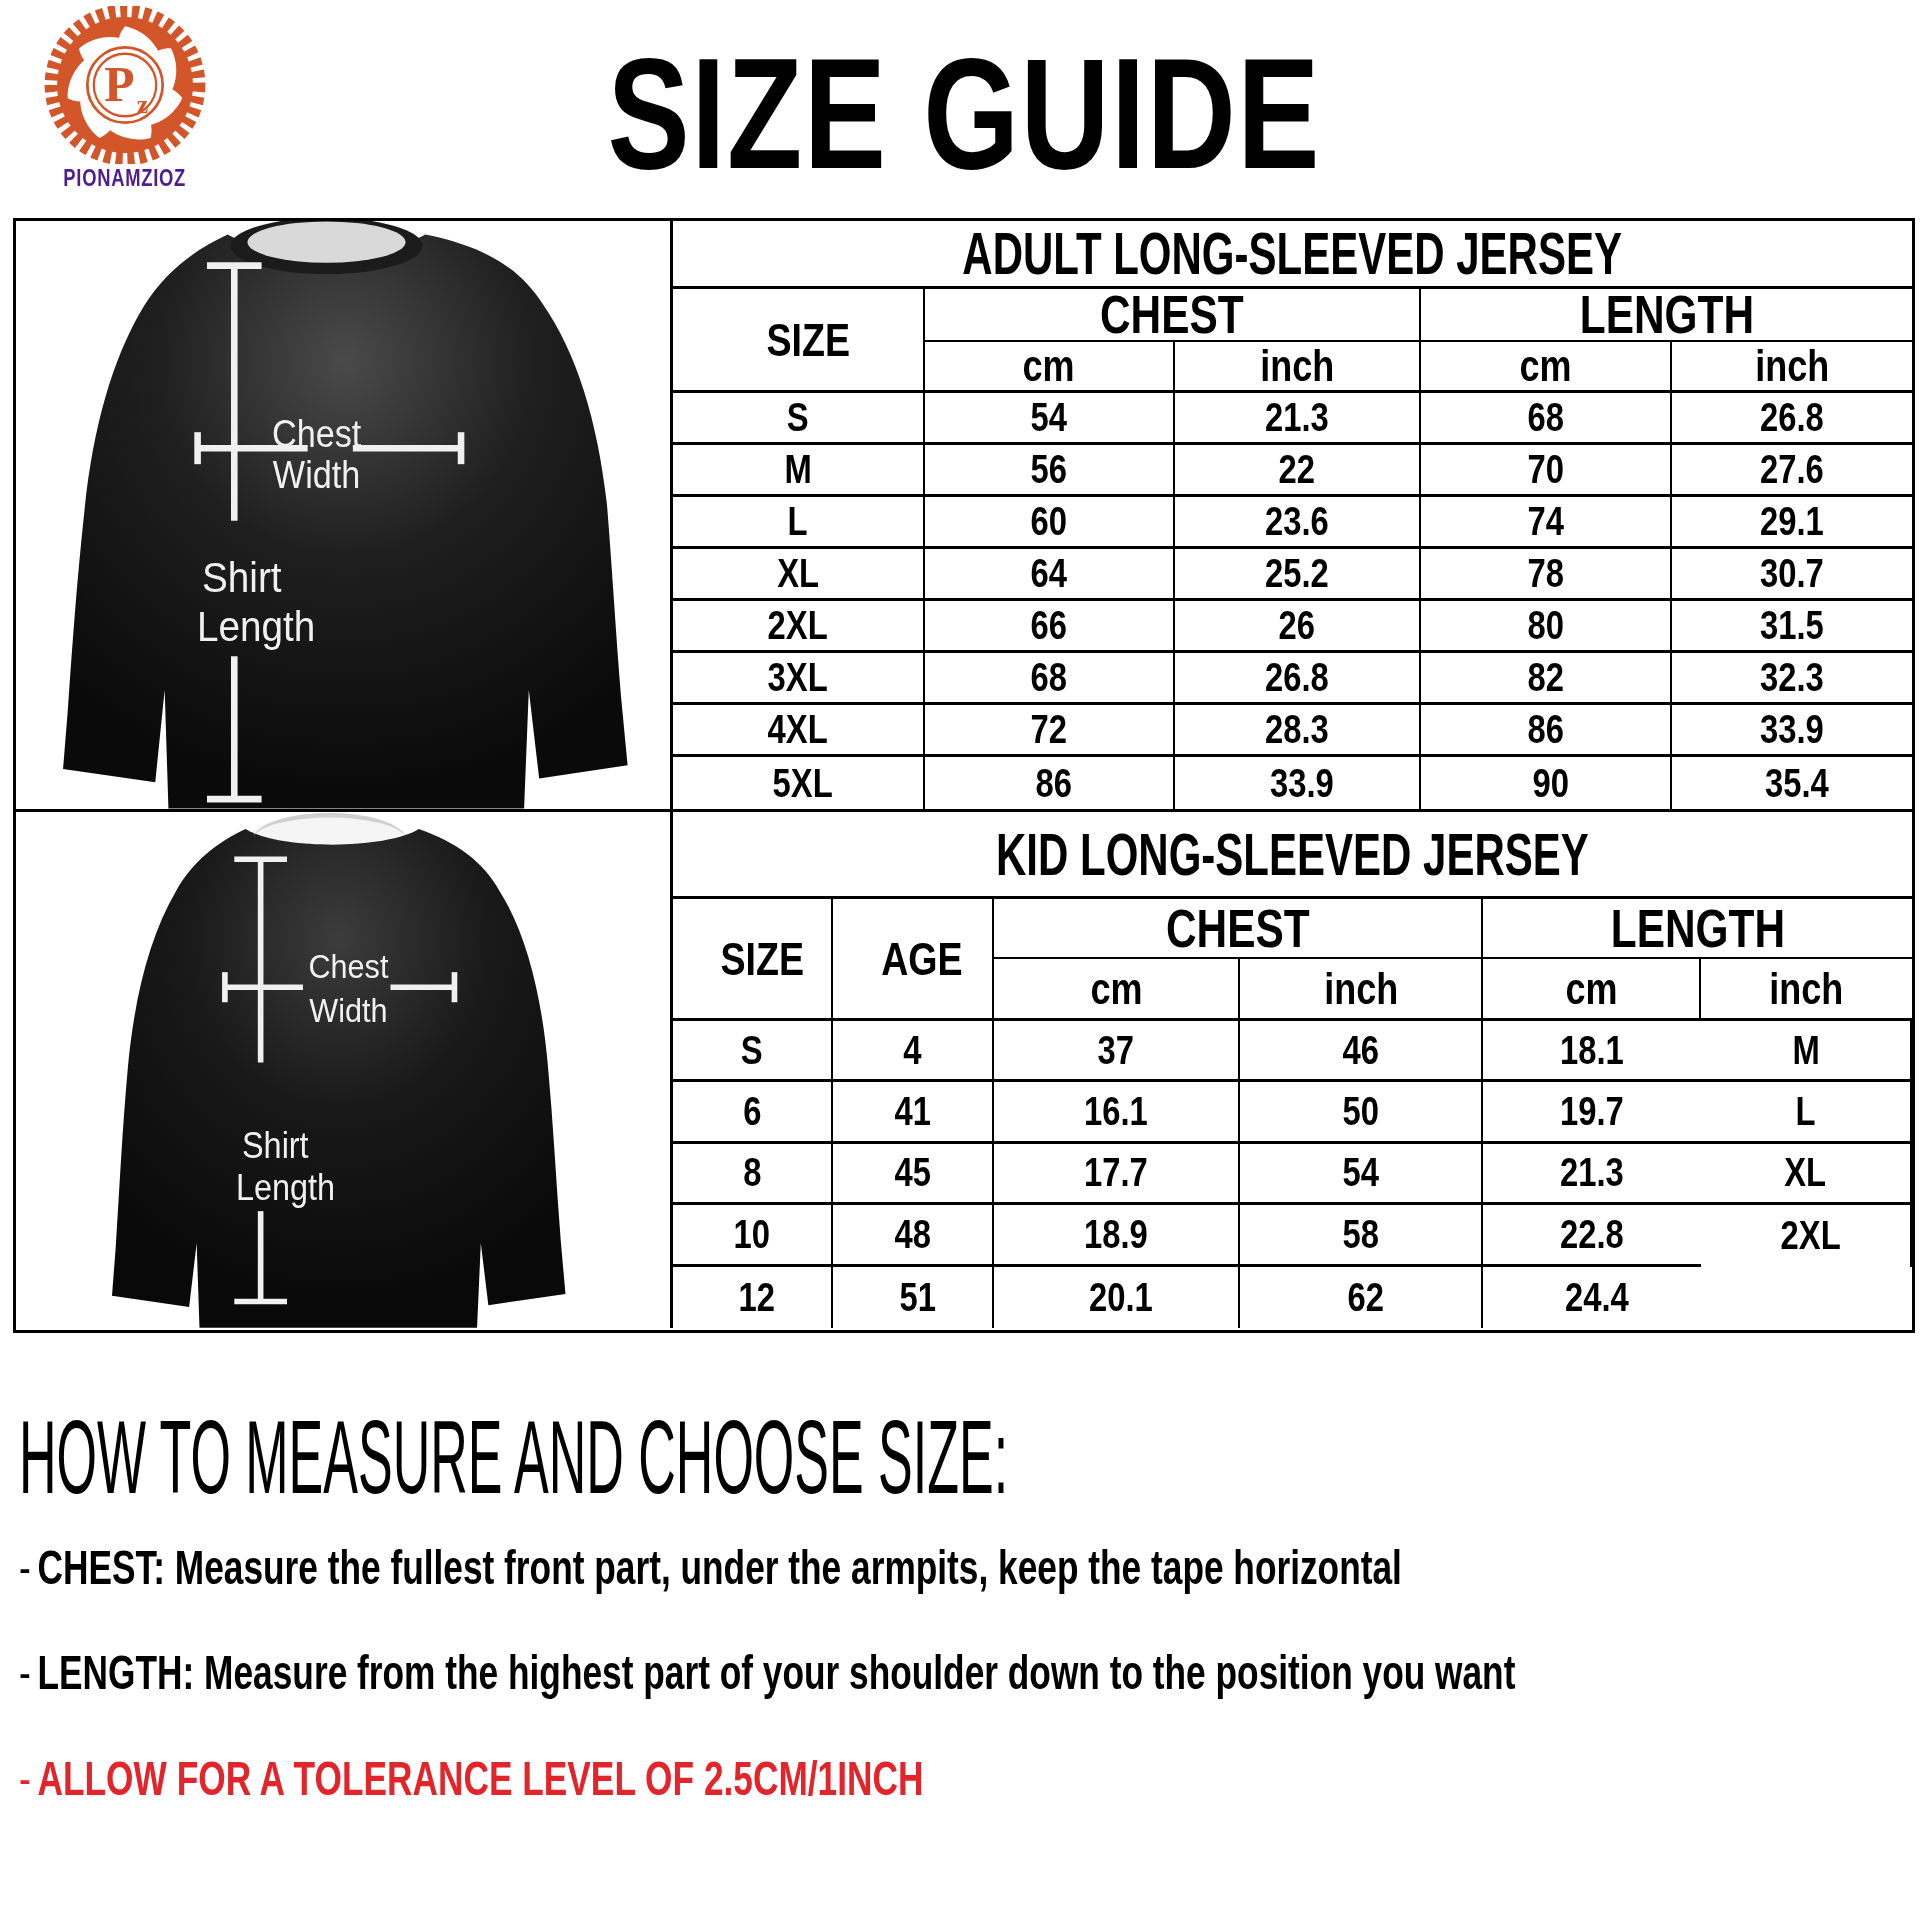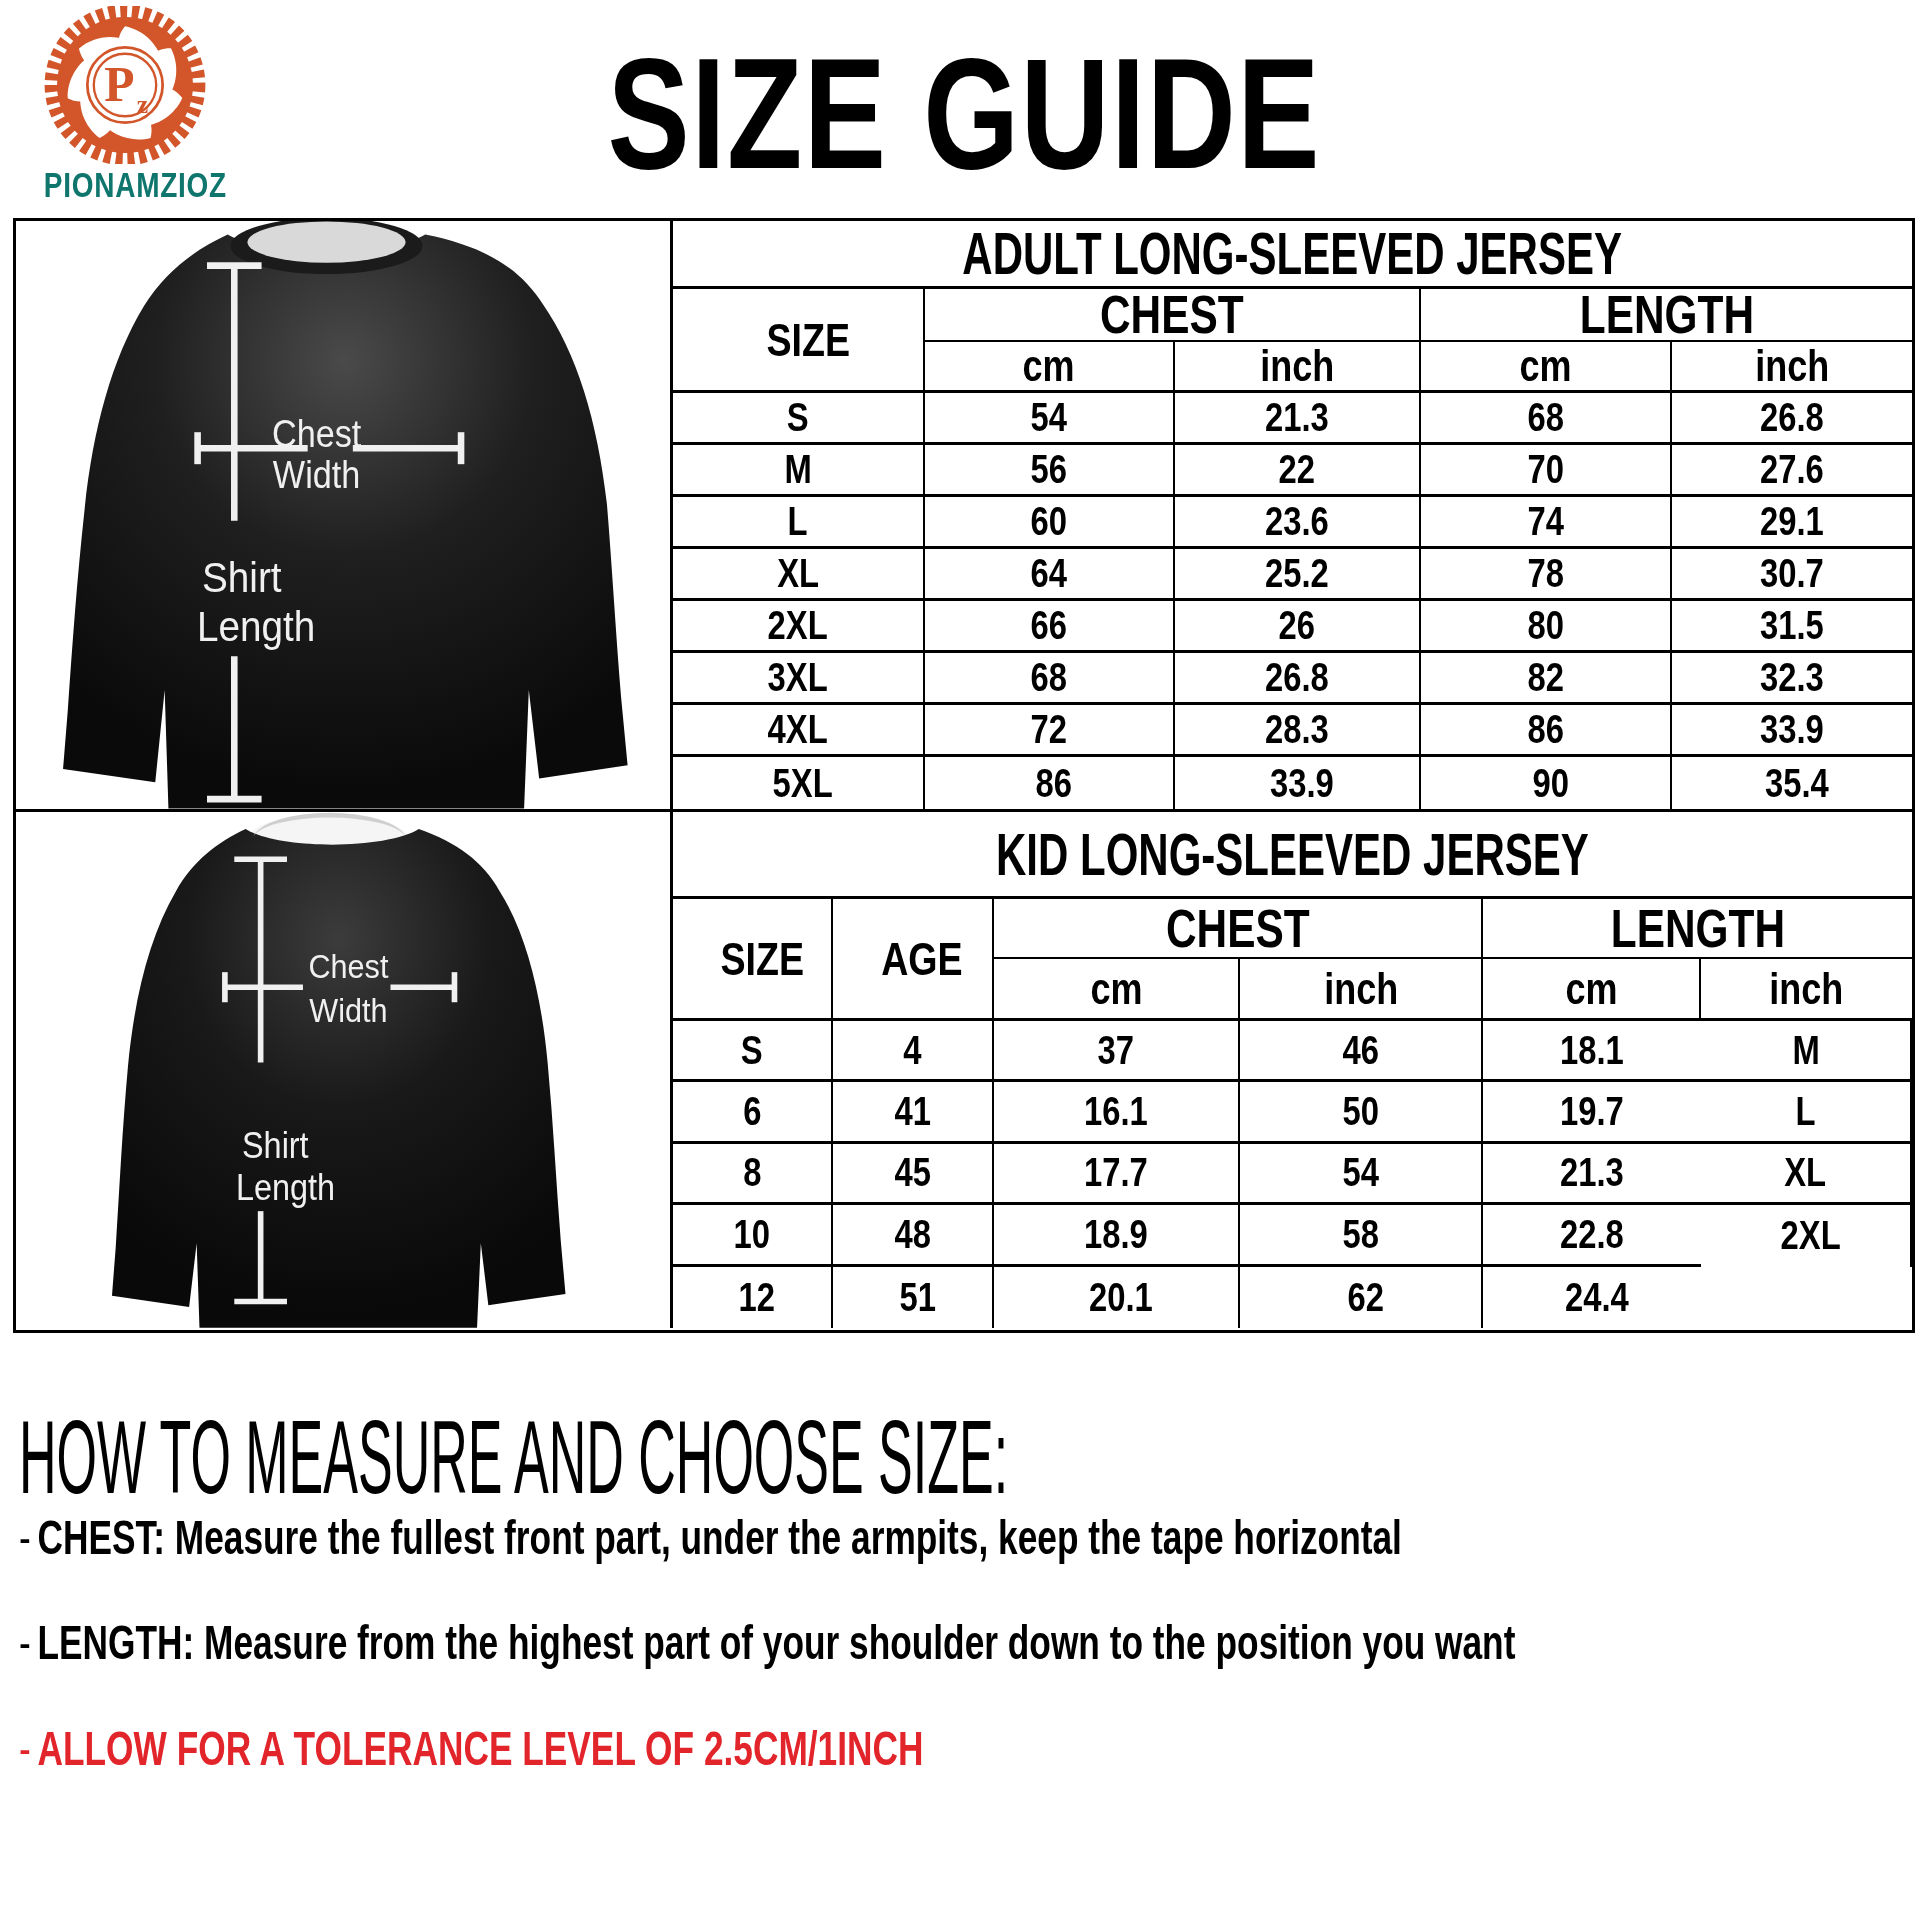--- a/index.html
+++ b/index.html
@@ -3,21 +3,21 @@
 <meta charset="utf-8">
 <style>
   html,body{margin:0;padding:0;background:#fff;}
   body{width:1928px;height:1928px;position:relative;overflow:hidden;
        font-family:"Liberation Sans",sans-serif;color:#000;}
   .cnd{display:inline-block;white-space:nowrap;transform:scaleX(var(--sx,.8));transform-origin:center;}
   .cnd.left{transform-origin:left center;}
 
   
   .logo-wrap{position:absolute;top:5.6px;left:21px;width:207px;text-align:center;}
-  .brand-name{margin-top:-1.9px;font-size:35px;font-weight:bold;color:#0f766e;letter-spacing:0.9px;text-align:center;}
+  .brand-name{margin-top:-1.9px;font-size:23px;font-weight:bold;color:#4c1d95;letter-spacing:0.9px;text-align:center;}
 
   
   .page-title{position:absolute;top:34px;left:0;width:100%;text-align:center;
               font-size:158px;font-weight:bold;line-height:1;letter-spacing:1.9px;}
 
   
   .main-box{position:absolute;top:218px;left:13px;width:1902px;height:1115px;
             border:3.8px solid #000;box-sizing:border-box;background:#fff;}
   .section{display:flex;}
   .section.adult{height:591px;border-bottom:3.8px solid #000;box-sizing:border-box;}
@@ -47,21 +47,21 @@
   .cell{font-size:41px;}
 
   
   .lbl{position:absolute;color:#f0f0f0;font-weight:normal;line-height:1;}
   .lbl .cnd{--sx:.9;}
 
   
   .howto{position:absolute;top:1405px;left:19px;width:1893px;}
   .howto-heading{font-size:104px;font-weight:normal;line-height:1;}
   .howto-heading .cnd{--sx:.5;}
-  .items{text-decoration:underline;}
+  .items{margin-top:30px;text-decoration:underline;}
   .item{font-size:49px;font-weight:bold;line-height:1.15;margin-bottom:49px;}
   .item .cnd{--sx:.72;}
   .item .dash{font-weight:normal;padding-right:9.4px;}
   .item .txt{font-weight:bold;}
   .item.red{color:#e2242b;}
 </style>
 </head>
 <body>
 
 <div class="logo-wrap">

